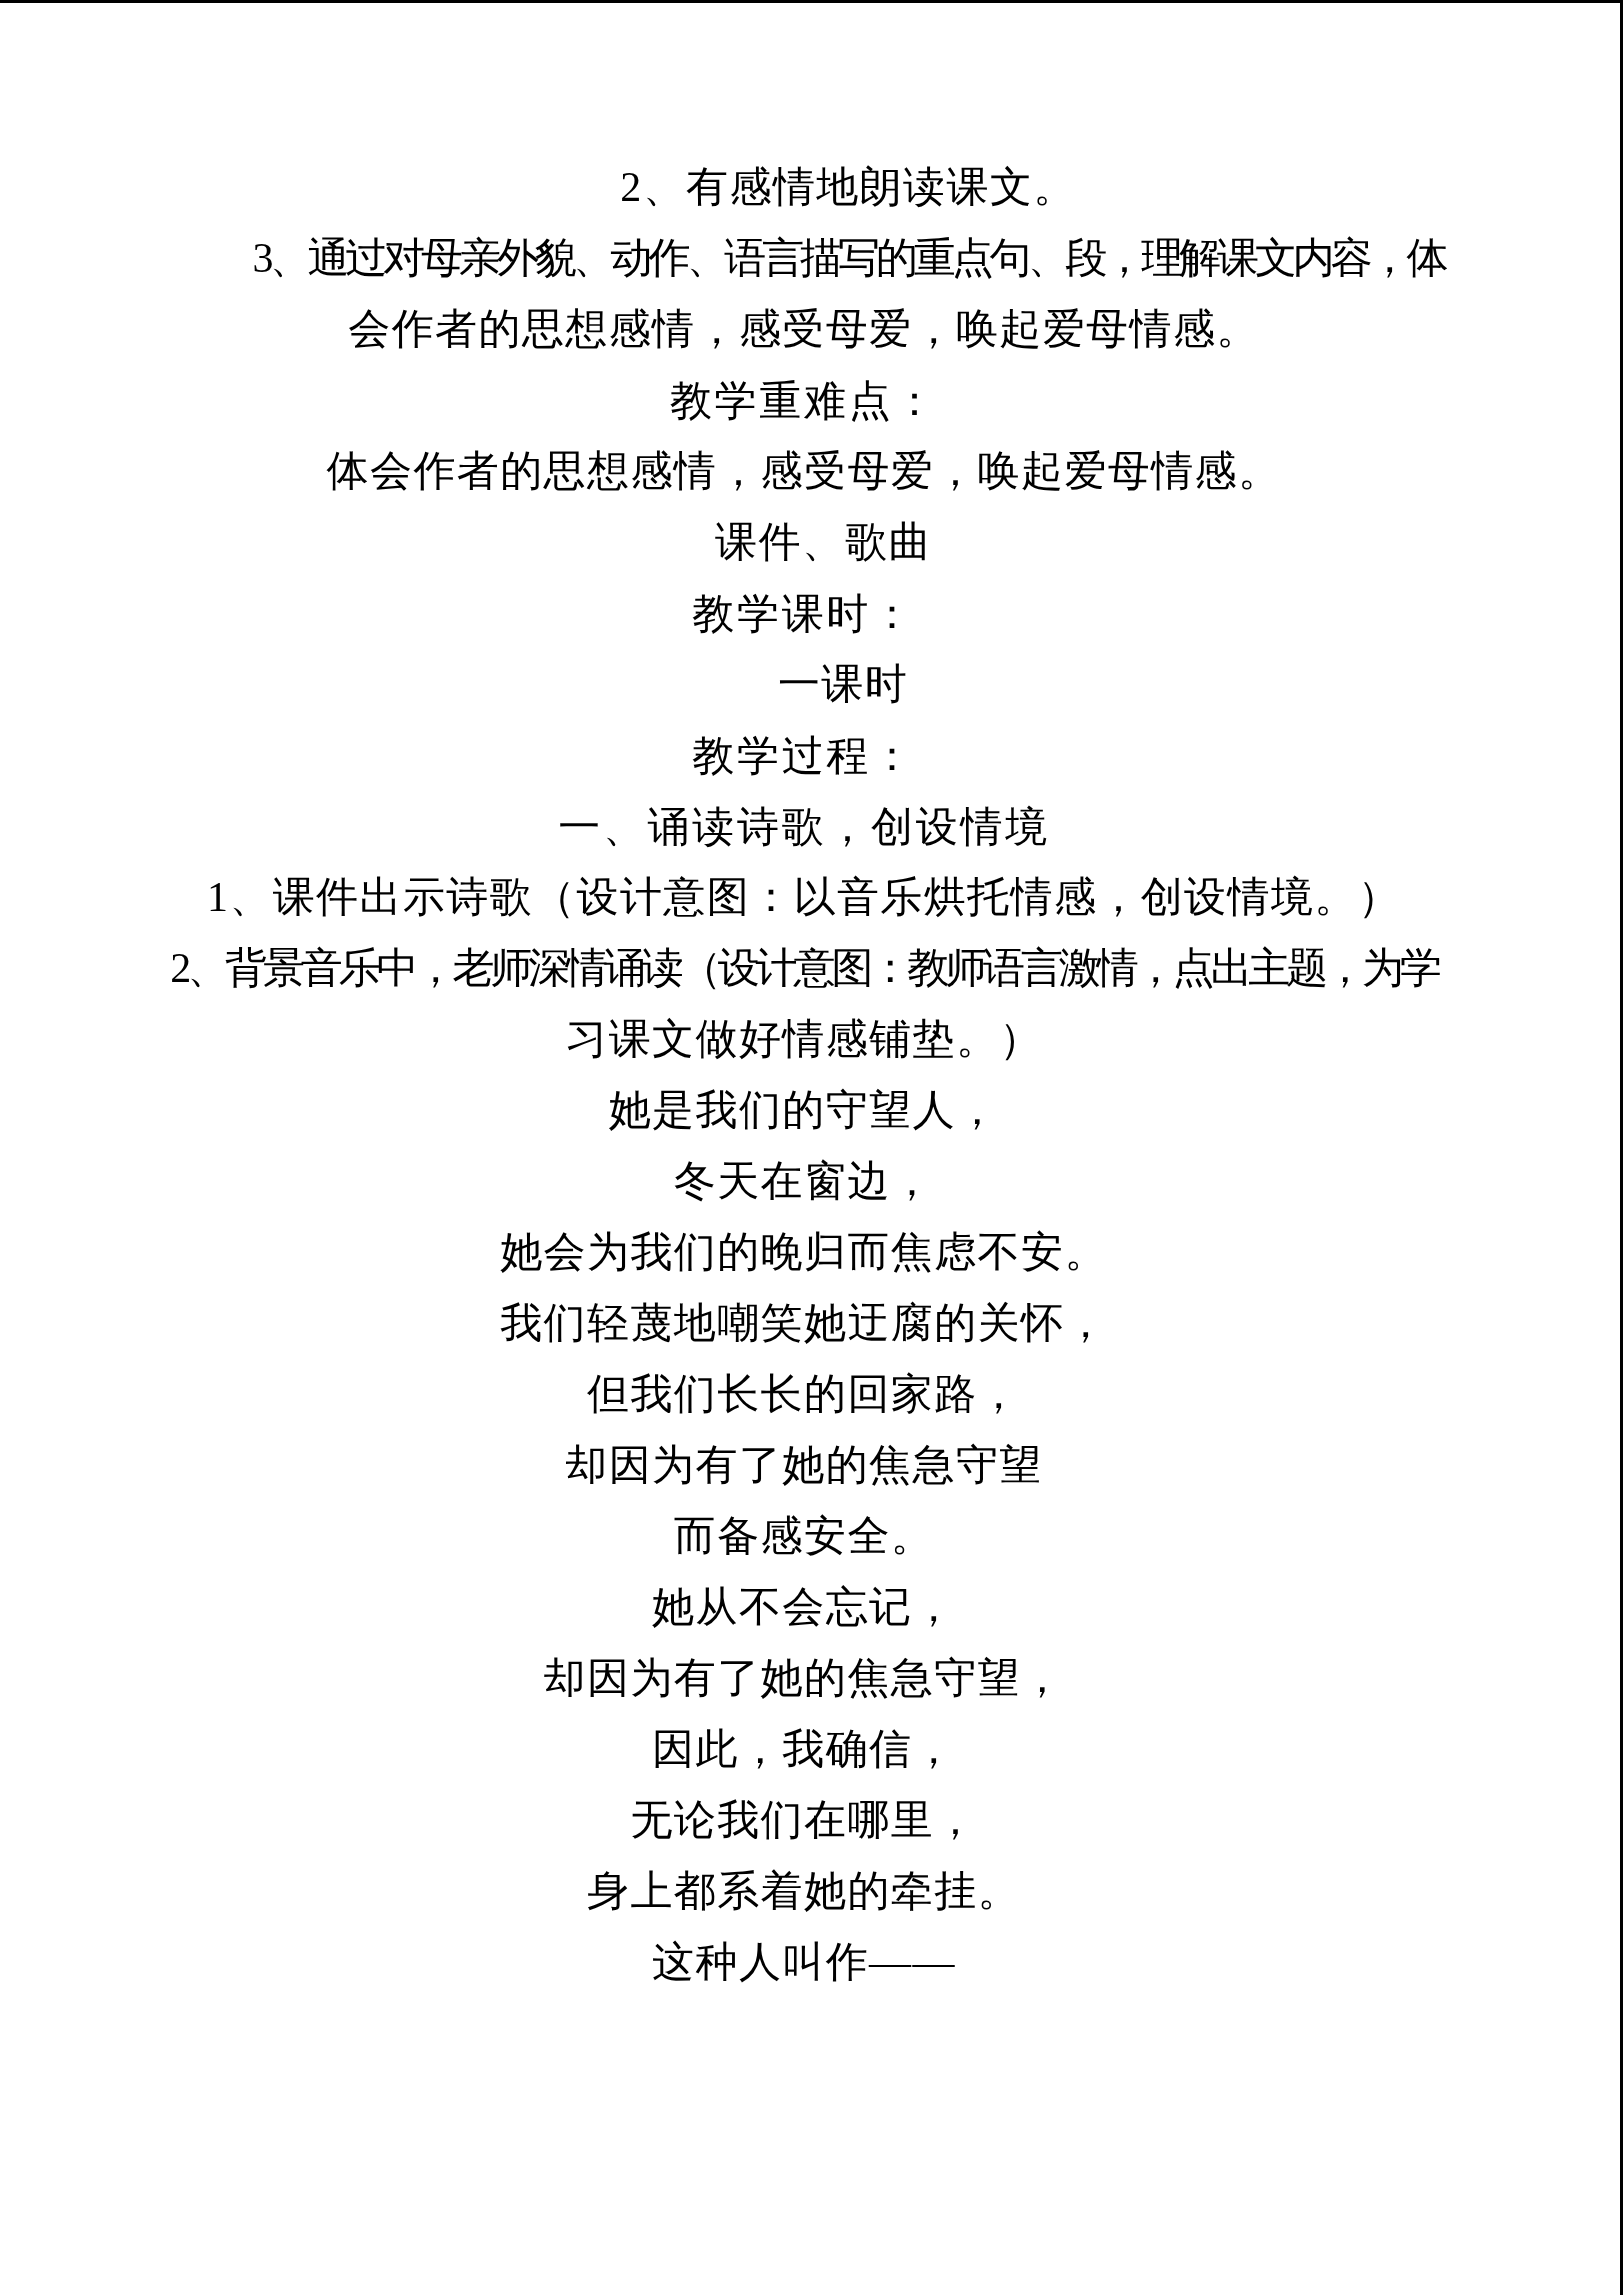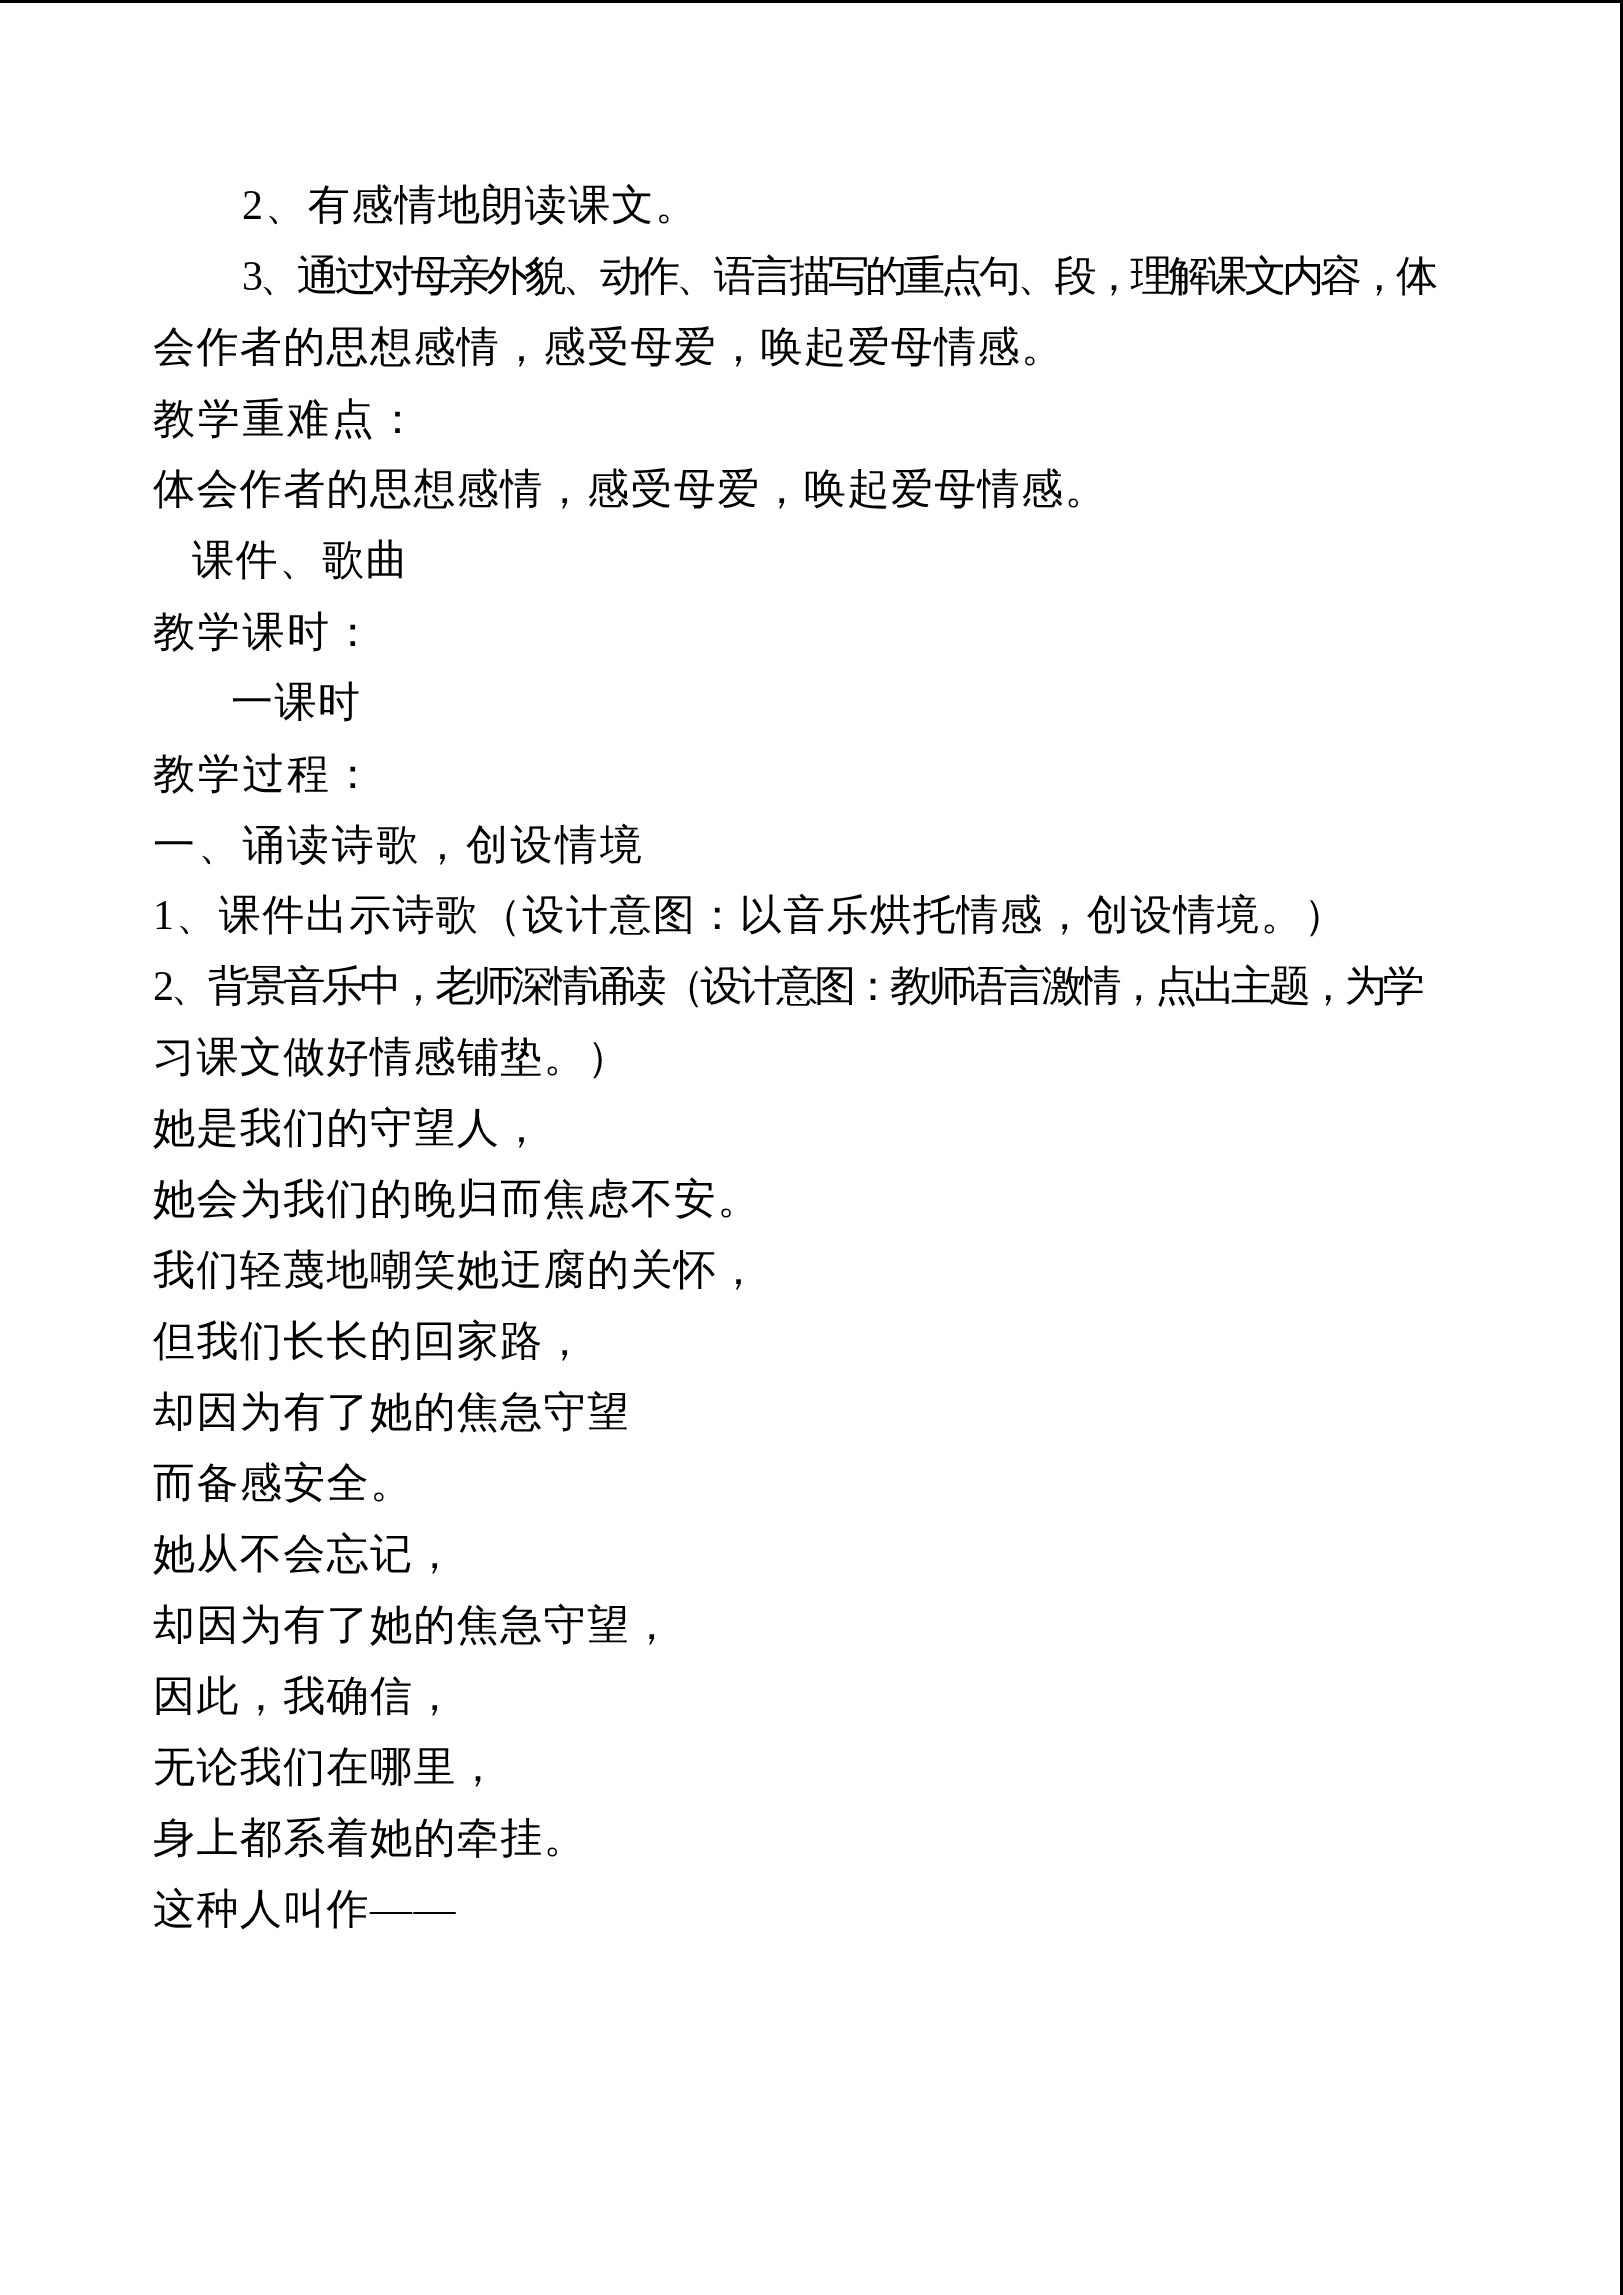--- a/index.html
+++ b/index.html
@@ -22,22 +22,23 @@
   }
   .border-right {
     position: absolute;
     right: 0; top: 0;
     width: 2.7px; height: 100%;
     background: #000000;
   }
   .text-block {
     position: absolute;
     left: 153px;
-    top: 170px;
+    top: 152px;
     width: 1302px;
+    text-align: center;
   }
   .line {
     height: 71px;
     line-height: 71px;
     white-space: nowrap;
     font-family: "Liberation Serif", "DejaVu Serif", serif;
     font-size: 42px;
     letter-spacing: 1.4px;
     color: #000000;
   }
@@ -64,20 +65,21 @@
       <div class="line">体会作者的思想感情，感受母爱，唤起爱母情感。</div>
       <div class="line" style="padding-left: 39px;">课件、歌曲</div>
       <div class="line heading">教学课时：</div>
       <div class="line" style="padding-left: 78px;">一课时</div>
       <div class="line heading">教学过程：</div>
       <div class="line heading">一、诵读诗歌，创设情境</div>
       <div class="line">1、课件出示诗歌（设计意图：以音乐烘托情感，创设情境。）</div>
       <div class="line tight">2、背景音乐中，老师深情诵读（设计意图：教师语言激情，点出主题，为学</div>
       <div class="line">习课文做好情感铺垫。）</div>
       <div class="line">她是我们的守望人，</div>
+      <div class="line">冬天在窗边，</div>
       <div class="line">她会为我们的晚归而焦虑不安。</div>
       <div class="line">我们轻蔑地嘲笑她迂腐的关怀，</div>
       <div class="line">但我们长长的回家路，</div>
       <div class="line">却因为有了她的焦急守望</div>
       <div class="line">而备感安全。</div>
       <div class="line">她从不会忘记，</div>
       <div class="line">却因为有了她的焦急守望，</div>
       <div class="line">因此，我确信，</div>
       <div class="line">无论我们在哪里，</div>
       <div class="line">身上都系着她的牵挂。</div>

